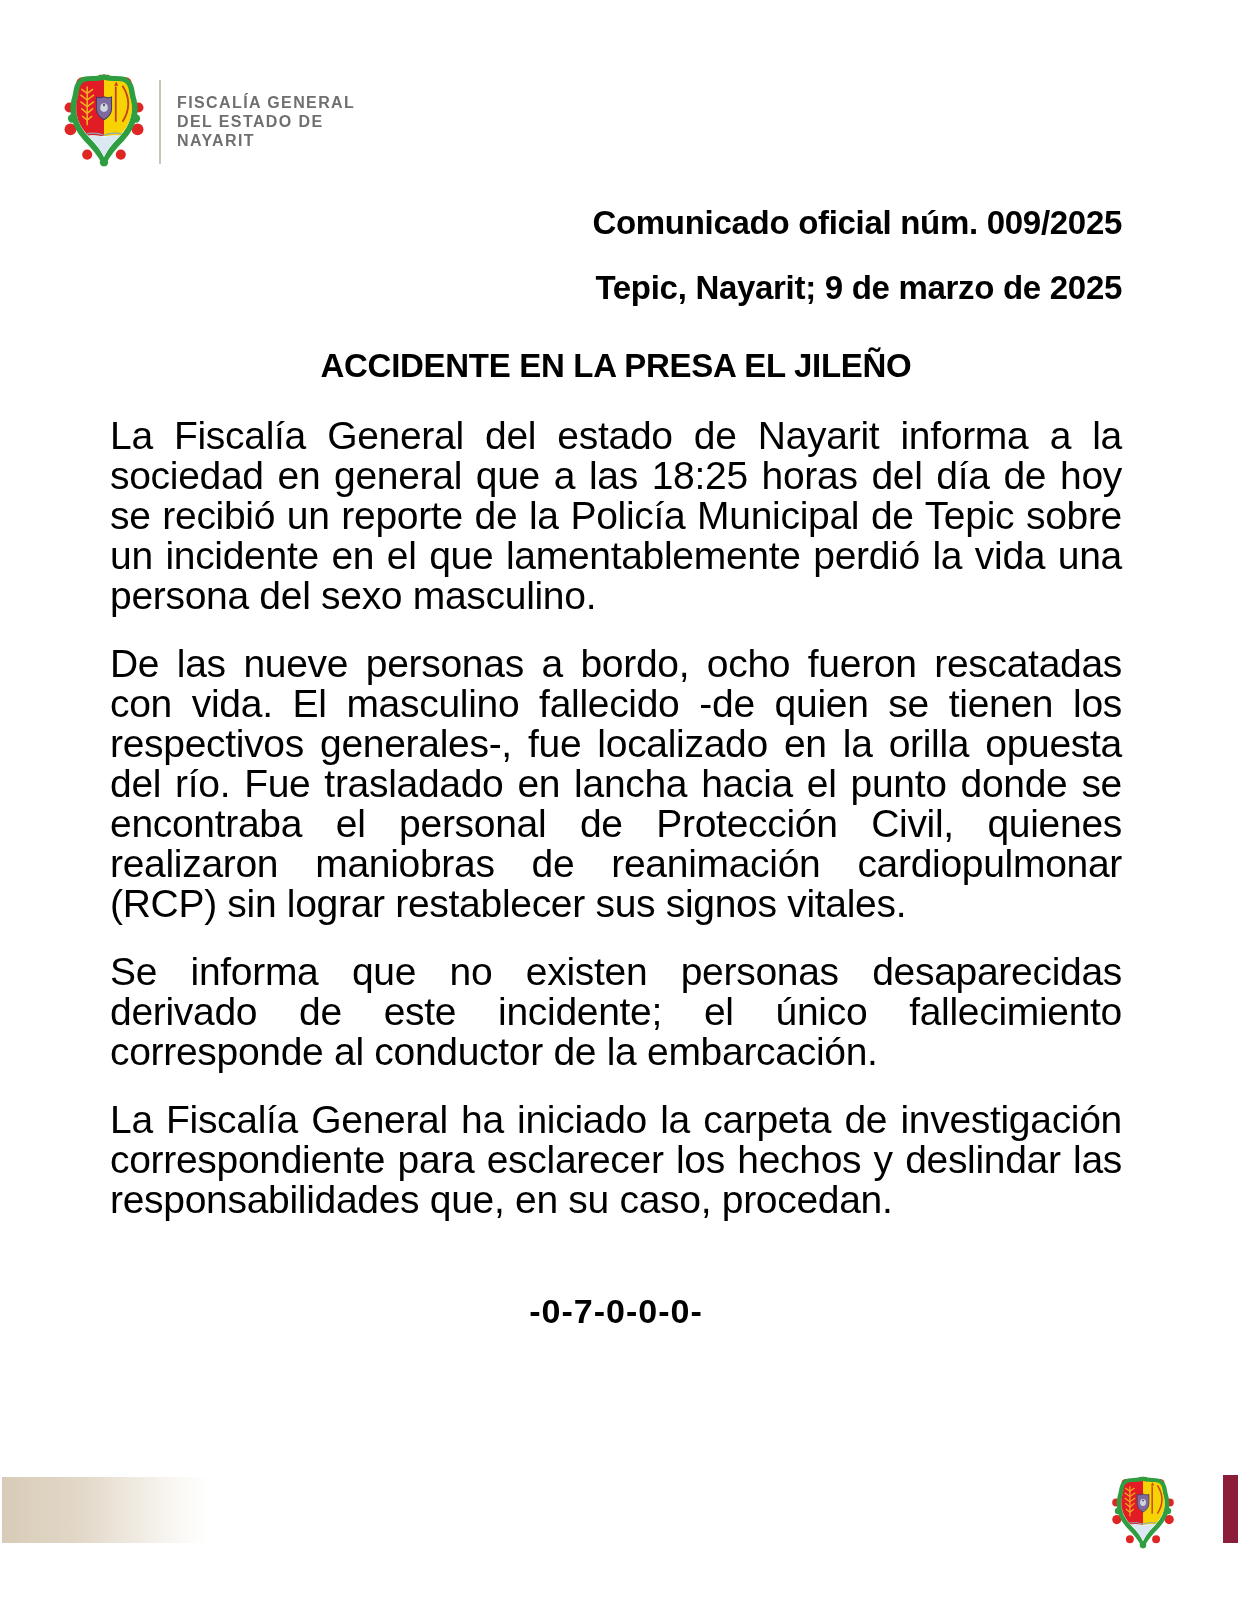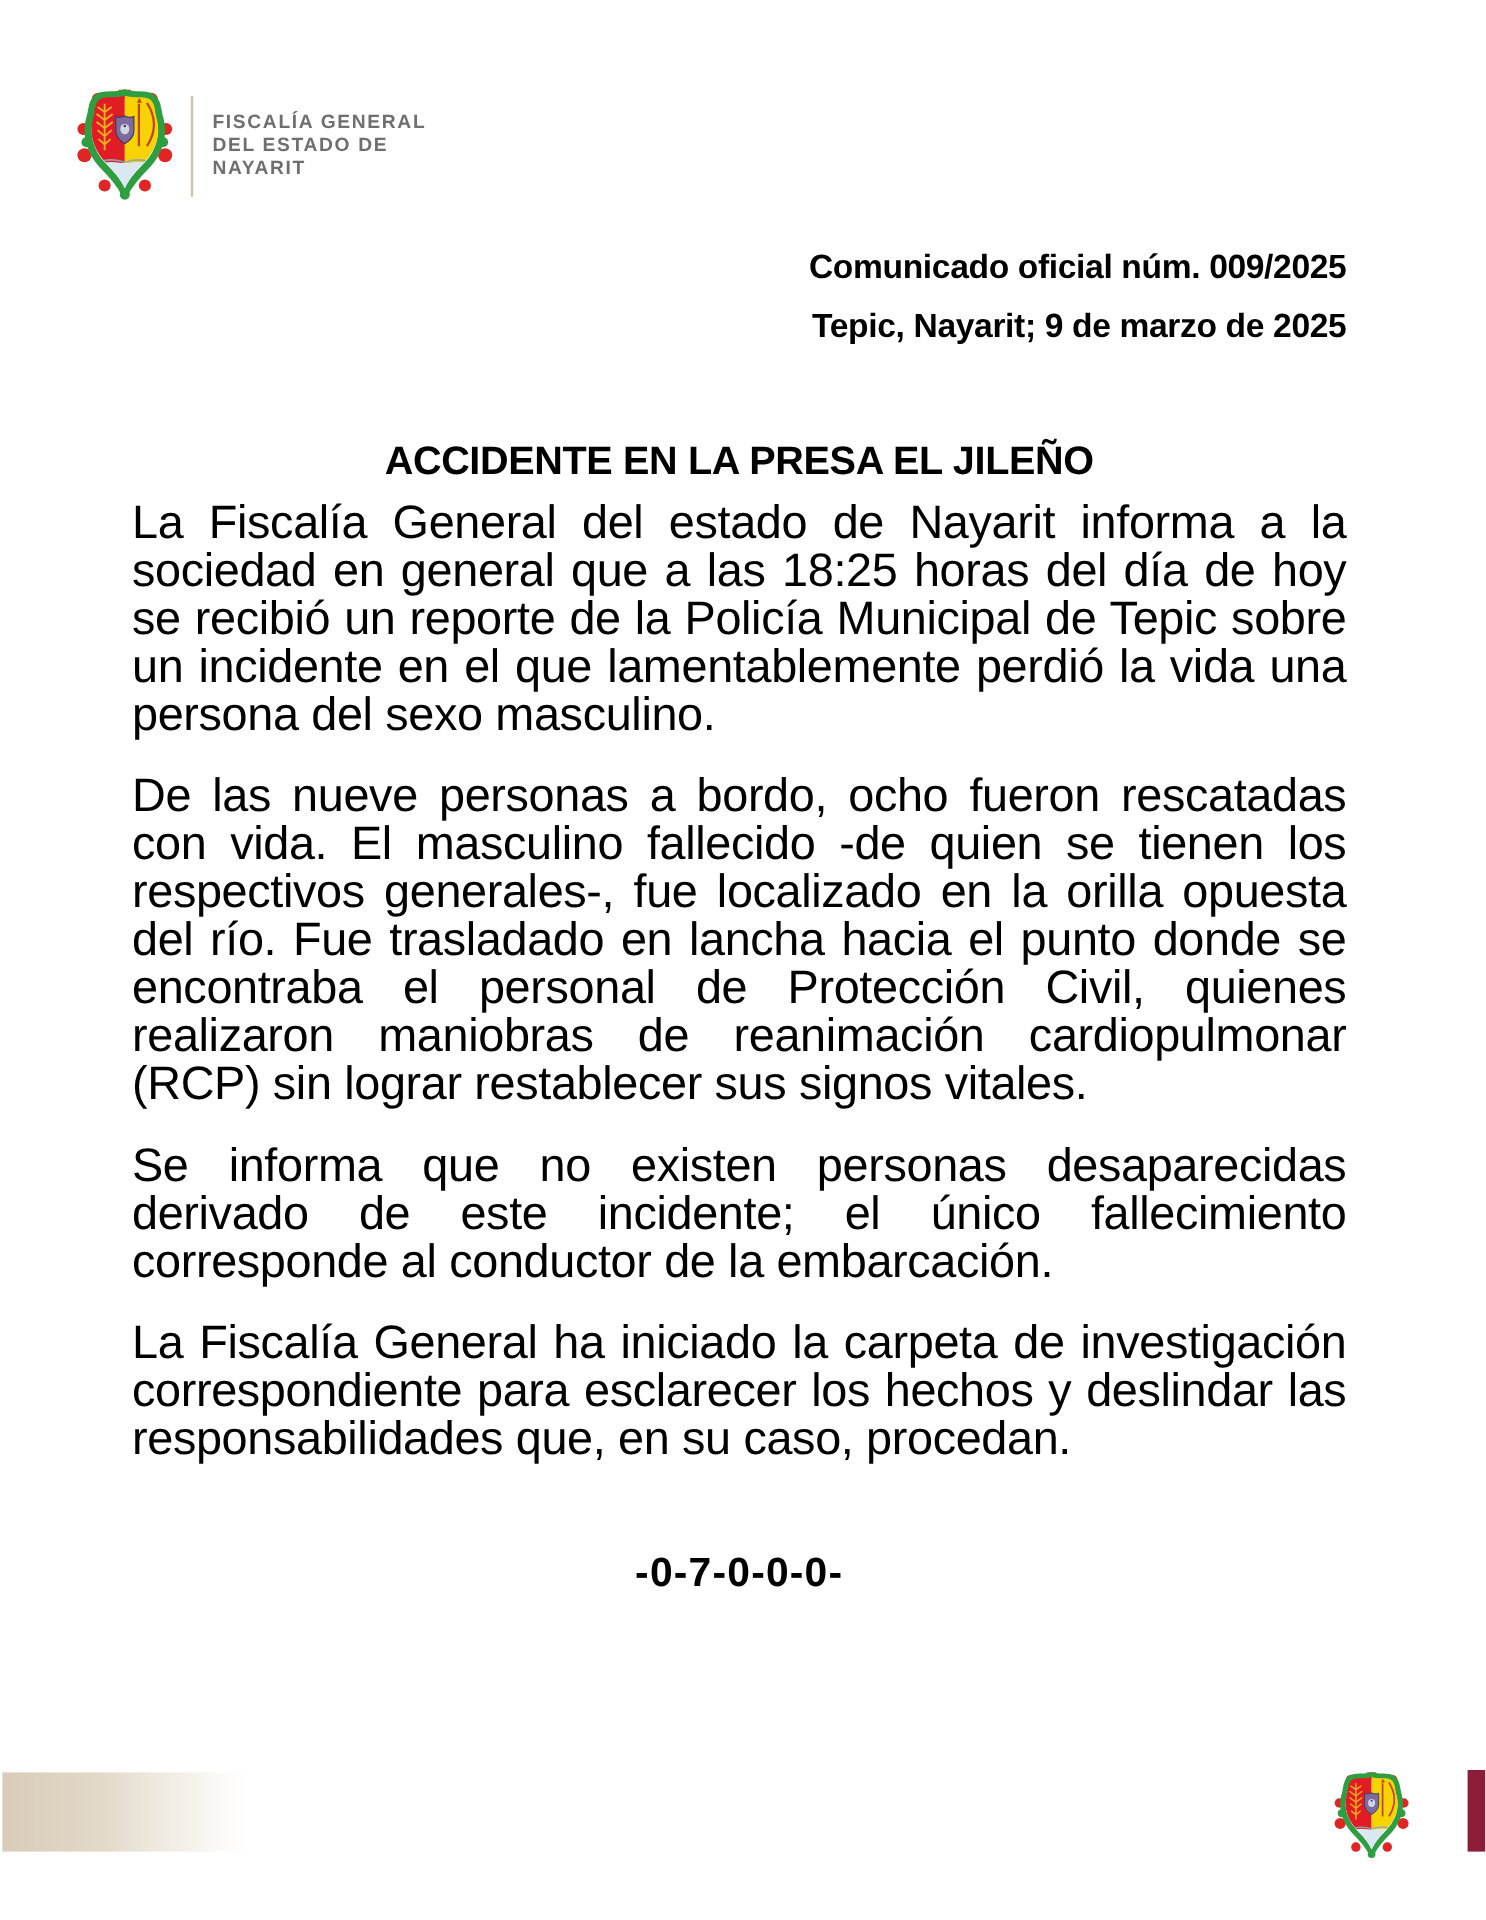--- a/index.html
+++ b/index.html
@@ -21,32 +21,31 @@
   .brand-text {
     position:absolute; left:177px; top:93px;
     font-size:16px; font-weight:bold; color:#6f6f6f;
     letter-spacing:1.4px; line-height:19px;
     white-space:nowrap;
   }
 
   
   .comunicado-block {
     position:absolute; left:110px; right:116px; top:204px;
-    text-align:right; font-weight:bold; font-size:28px;
+    text-align:right; font-weight:bold; font-size:33px;
     letter-spacing:-0.3px; line-height:37px;
   }
   .comunicado-block .hline { display:block; }
-  .comunicado-block .hline + .hline { margin-top:12px; }
+  .comunicado-block .hline + .hline { margin-top:28px; }
 
   
   .doc-title {
     position:absolute; left:110px; right:116px; top:347px;
     text-align:center; font-weight:bold; font-size:33px;
     letter-spacing:-0.3px;
-    margin-top:18px;
   }
 
   
   .doc-body {
     position:absolute; left:110px; right:116px; top:416px;
     font-size:39px; line-height:40px;
     text-align:justify; letter-spacing:-0.3px;
   }
   .doc-body p { margin:0 0 28px 0; }
 

